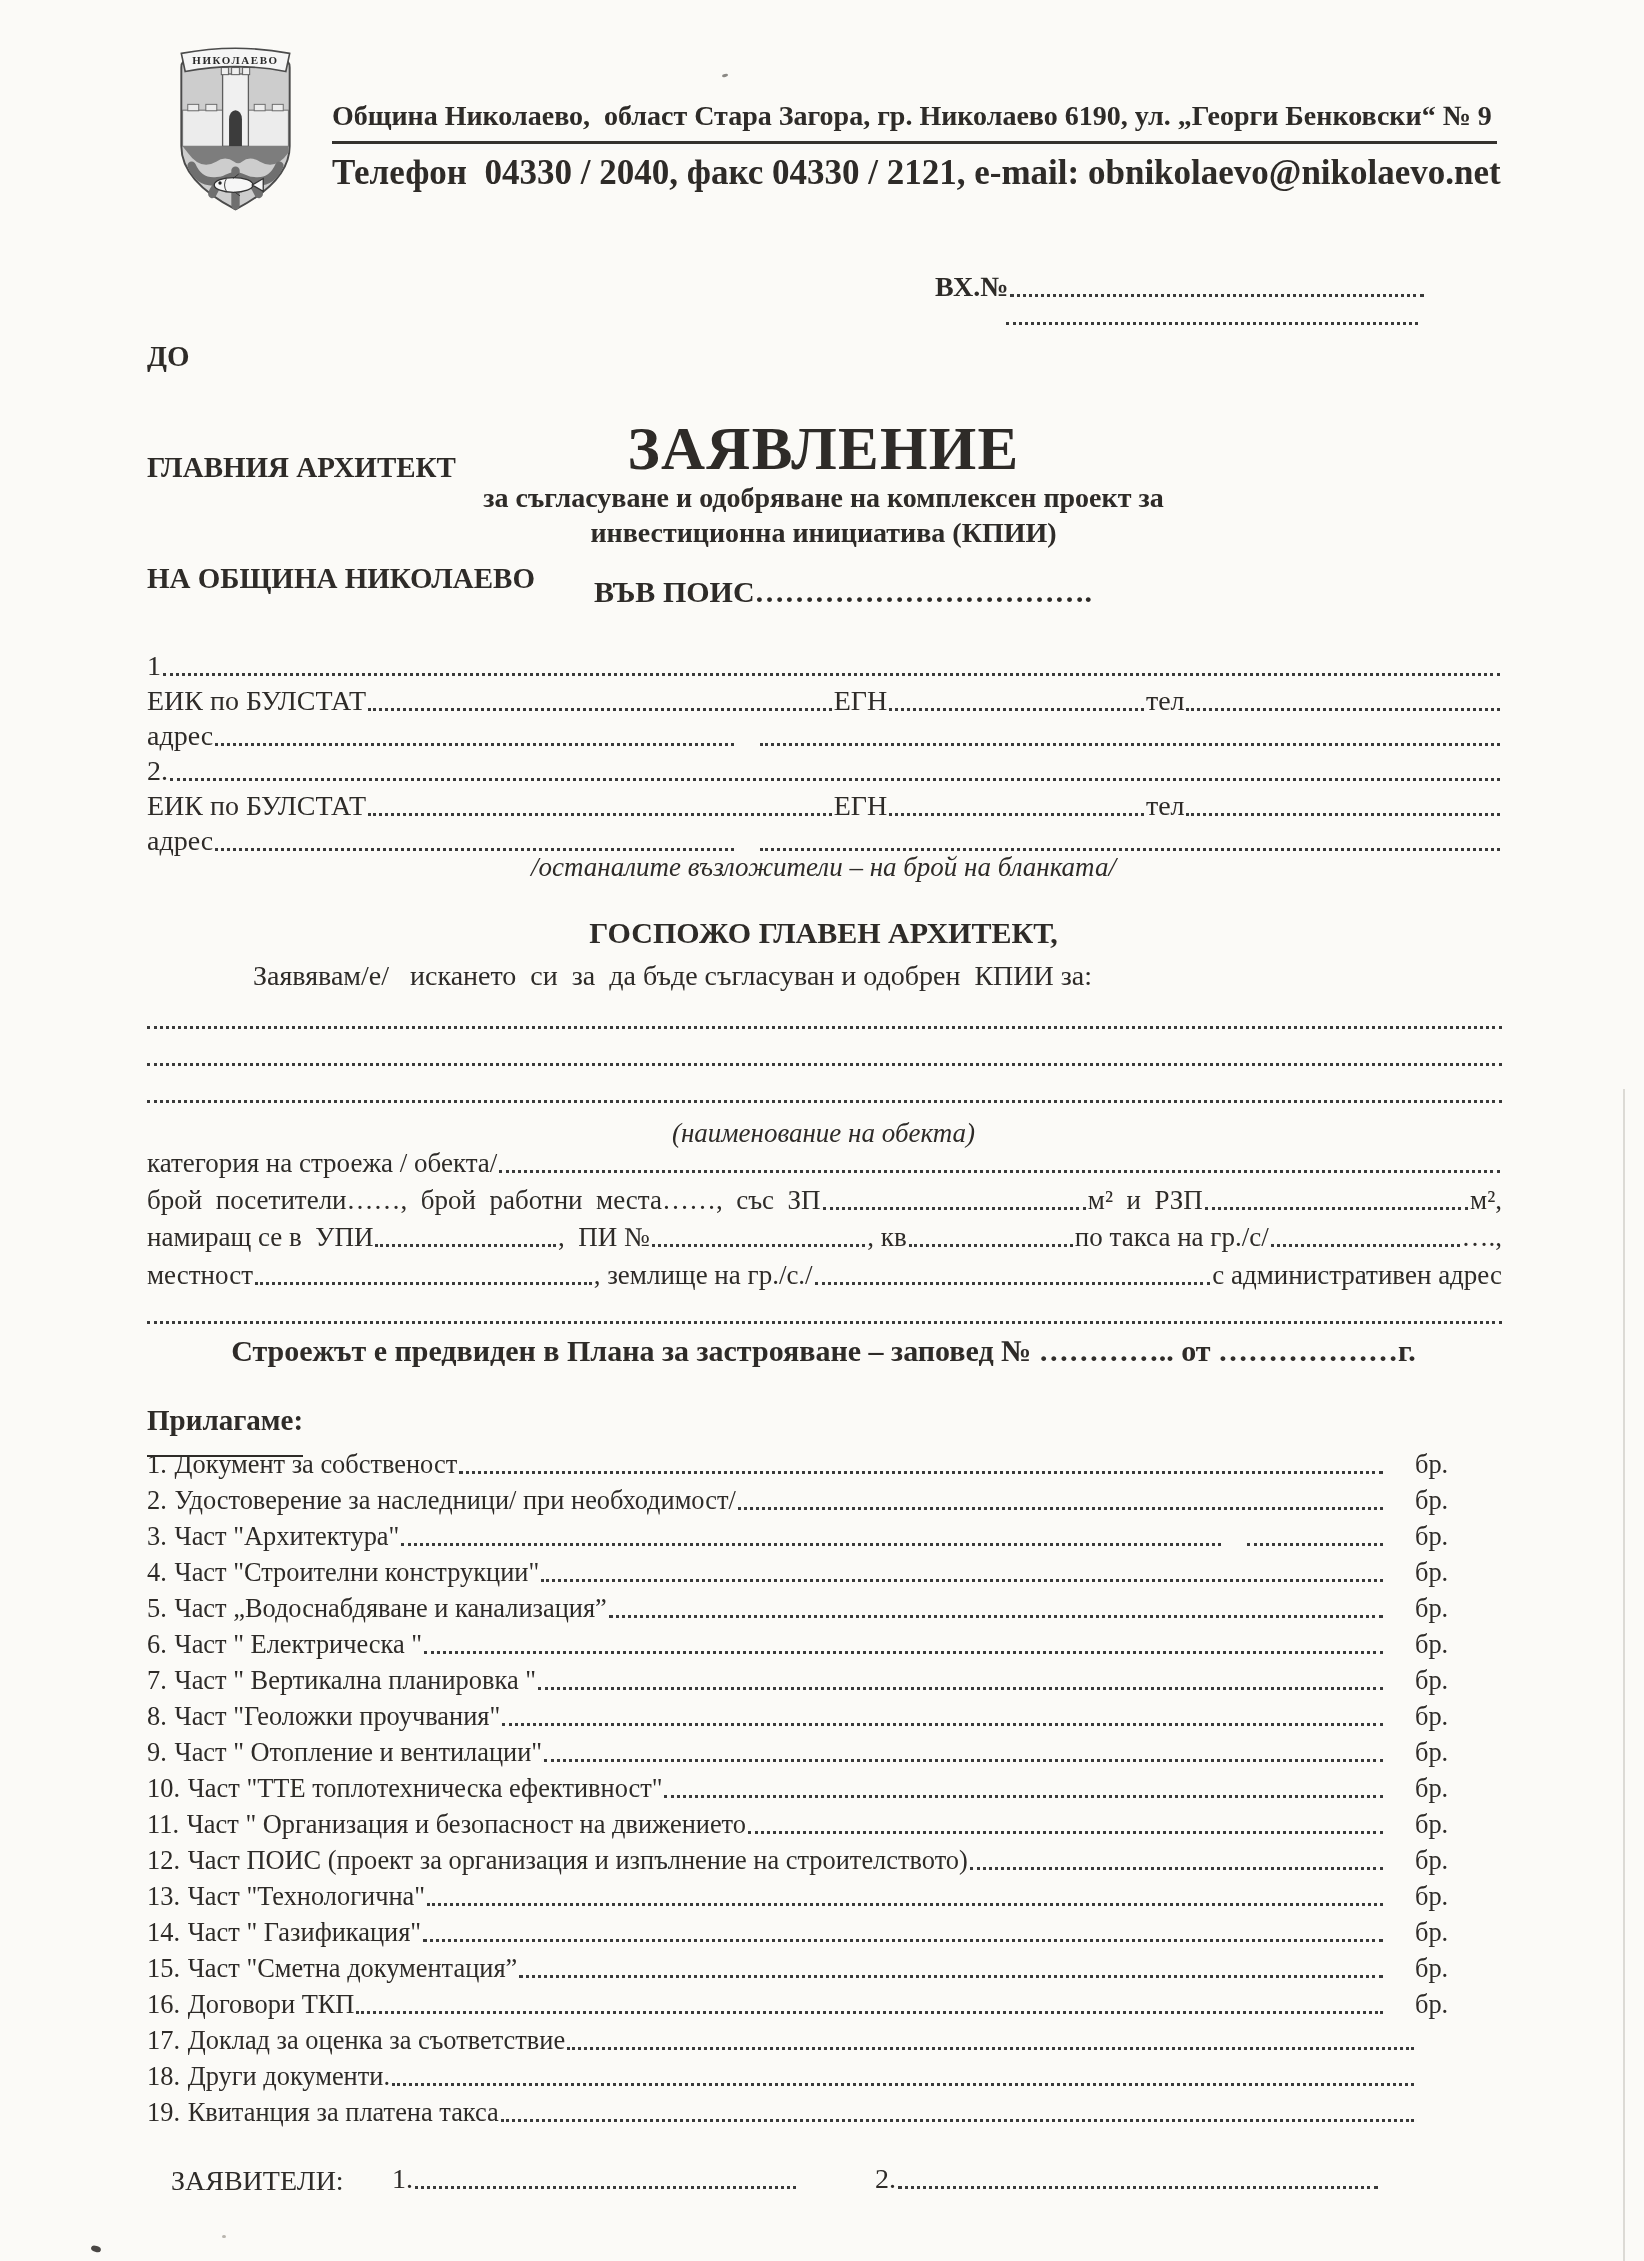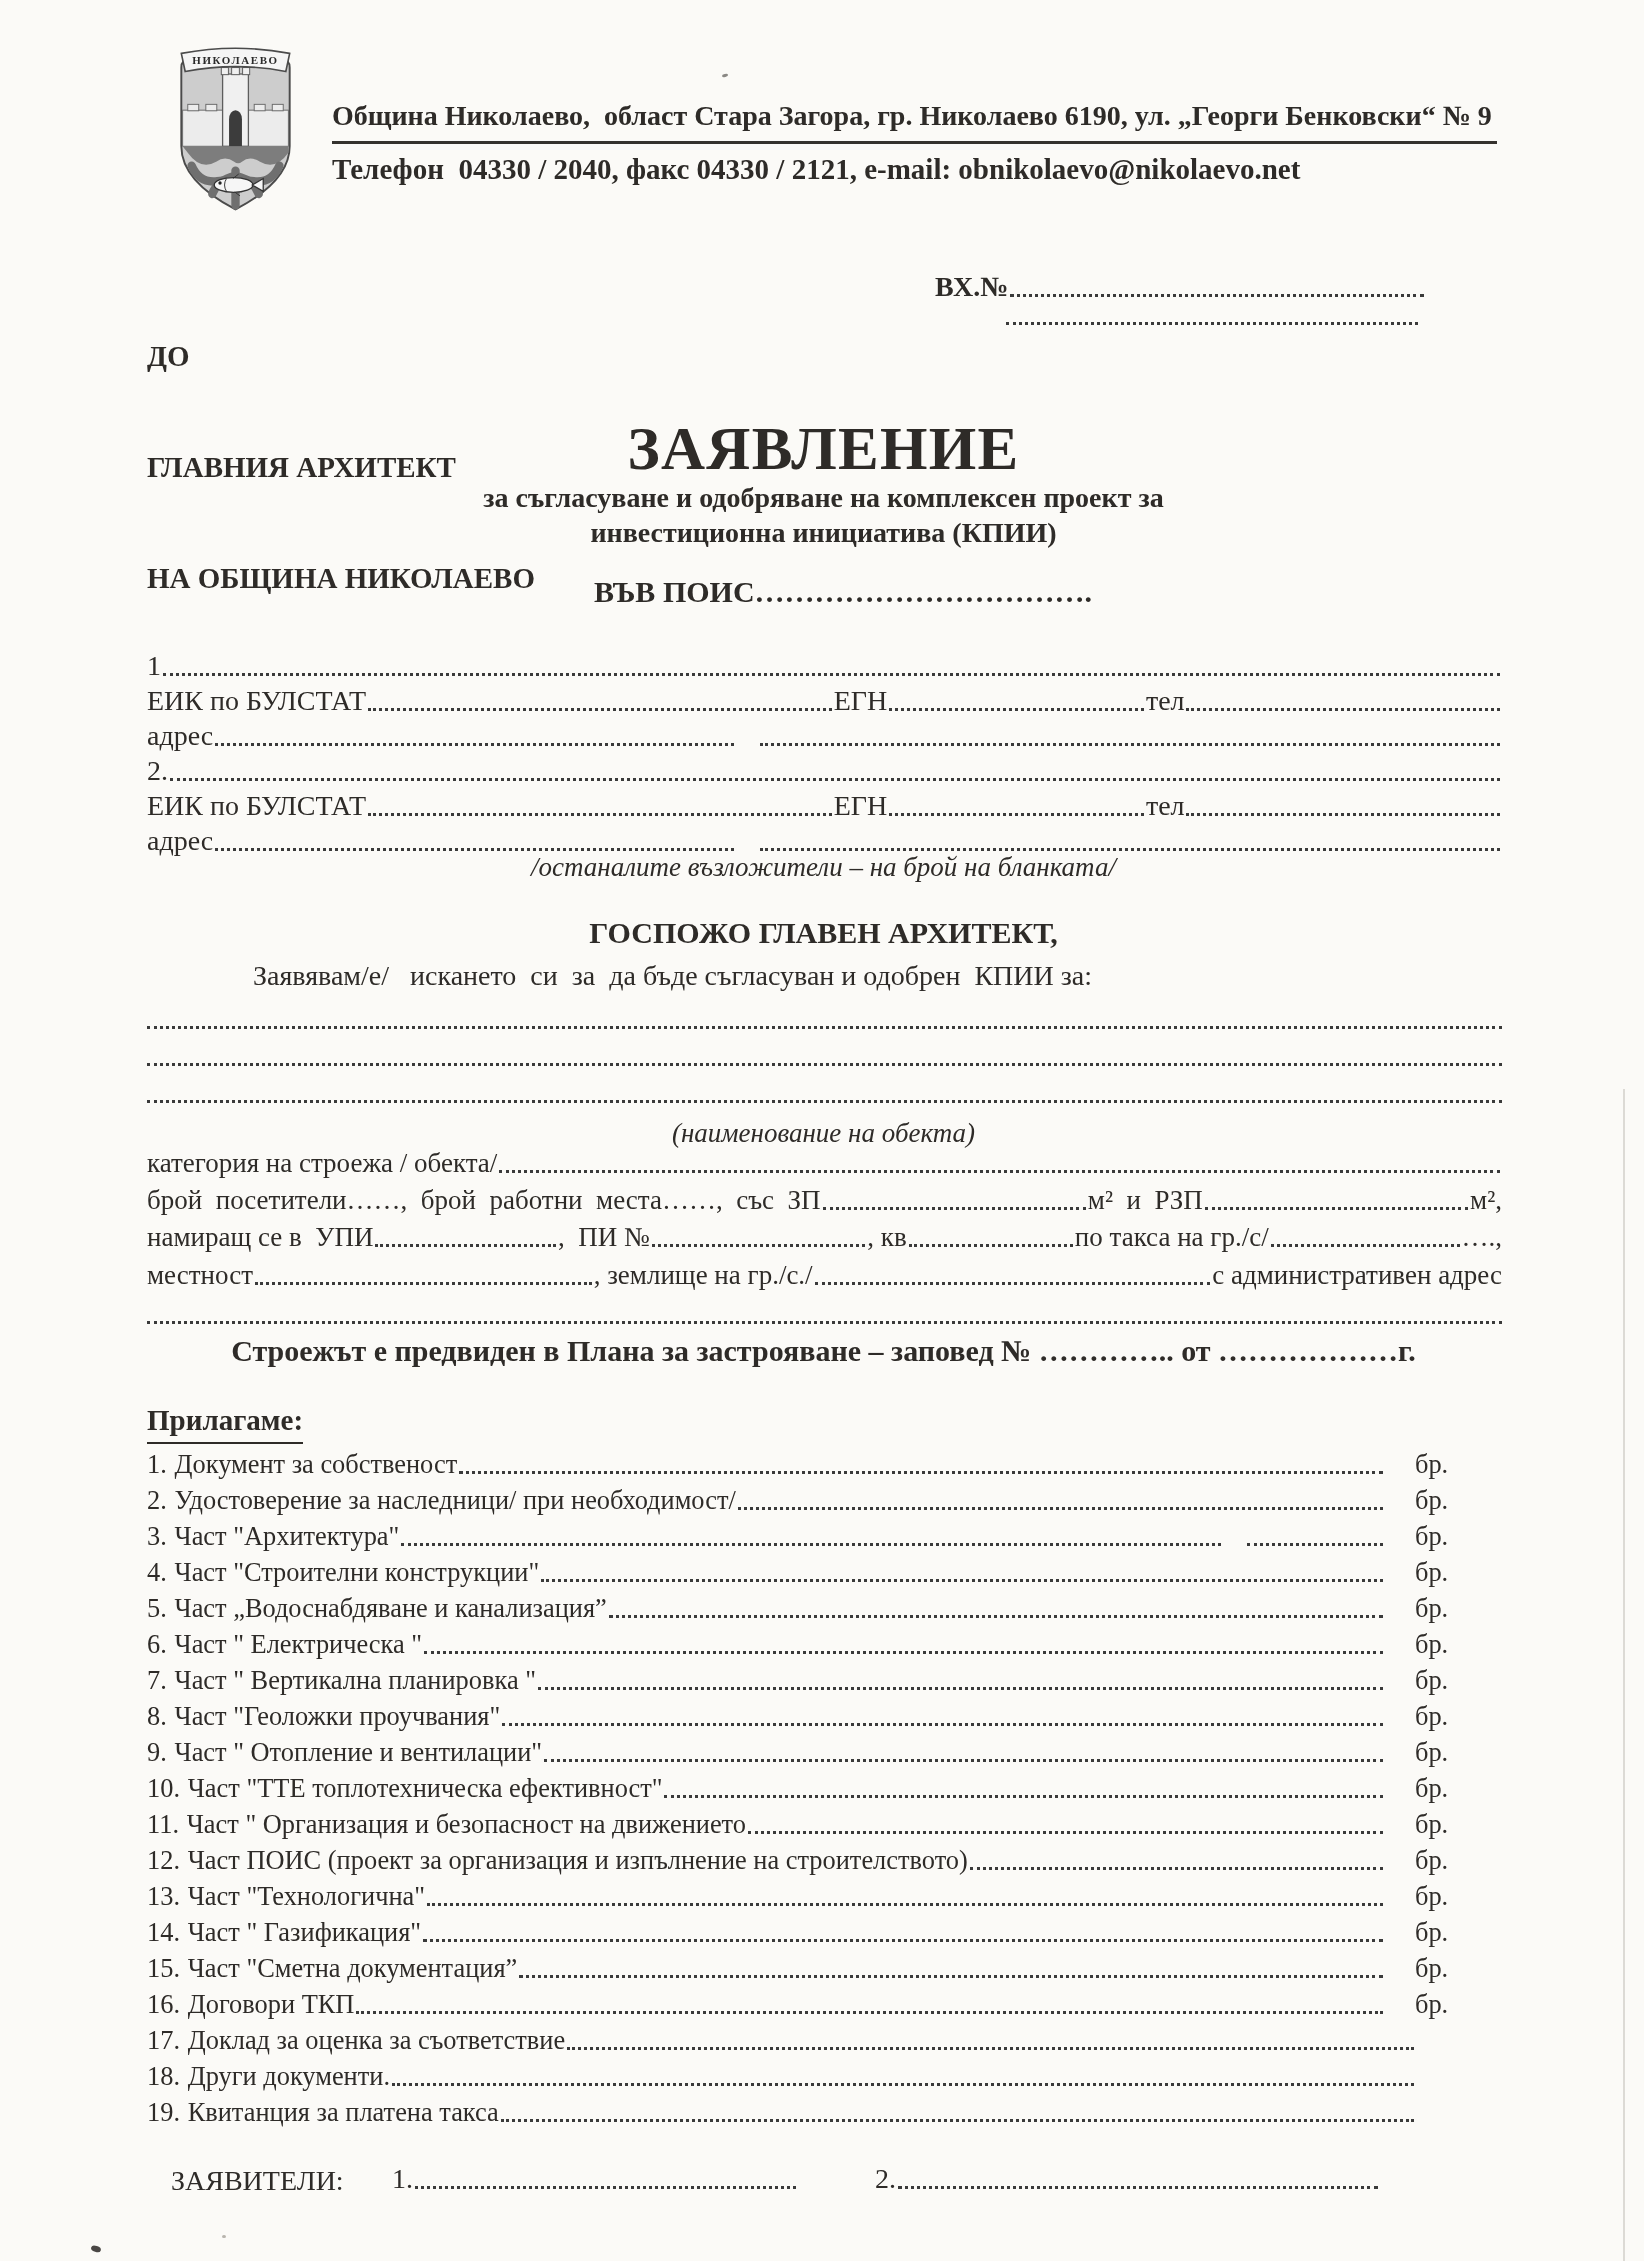--- a/index.html
+++ b/index.html
@@ -11,38 +11,38 @@
   .pre{white-space:pre;}
   .center{text-align:center;}
 
   .row{display:flex;align-items:flex-end;}
   .row .lbl,.row .num{white-space:pre;flex-shrink:0;}
   .dots{flex:1 1 auto;border-bottom:3.2px dotted #3a3a3a;margin:0 1.9px 5.8px 1.9px;min-width:11.6px;}
   .dotline{border-bottom:3.2px dotted #3a3a3a;}
 
   .hdr-org{font-size:28px;font-weight:bold;text-align:left;white-space:pre;}
   .hdr-sep{height:3.2px;background:#35322e;margin-top:9px;}
-  .hdr-contact{font-size:29px;font-weight:bold;text-align:left;margin-top:9px;white-space:pre;}
+  .hdr-contact{font-size:35px;font-weight:bold;text-align:left;margin-top:9px;white-space:pre;}
 
   .recipient{font-size:29px;font-weight:bold;line-height:37px;white-space:pre;}
   .entry-label{font-size:28px;font-weight:bold;}
 
   .title-main{font-size:61px;font-weight:bold;letter-spacing:1.3px;}
   .title-sub{font-size:28px;font-weight:bold;}
   .phase{font-size:30px;font-weight:bold;}
 
   .app-row{height:35px;font-size:28px;}
   .note{font-size:27px;font-style:italic;}
   .salutation{font-size:30px;font-weight:bold;}
   .statement{font-size:28px;white-space:pre;}
   .caption{font-size:27px;font-style:italic;}
   .detail-row{font-size:27px;}
   .plan-line{font-size:30px;font-weight:bold;}
 
-  .att-heading{font-size:29px;font-weight:bold;border-bottom:2.6px solid #2e2b28;padding-bottom:5px;display:inline-block;}
+  .att-heading{font-size:29px;font-weight:bold;border-bottom:2.6px solid #2e2b28;padding-bottom:18px;display:inline-block;}
   .att-row{height:36px;font-size:26.4px;display:flex;align-items:flex-end;}
   .att-row .num{margin-right:7.7px;}
   .att-row .unit{width:70px;padding-left:30px;box-sizing:border-box;flex-shrink:0;}
   .att-row.nounit .dots{margin-right:41px;}
   .gap3{width:22px;flex-shrink:0;}
 
   .footer-label{font-size:28px;}
   .sig-row{font-size:28px;}
 
   .scan-edge{background:#dcdad5;}

